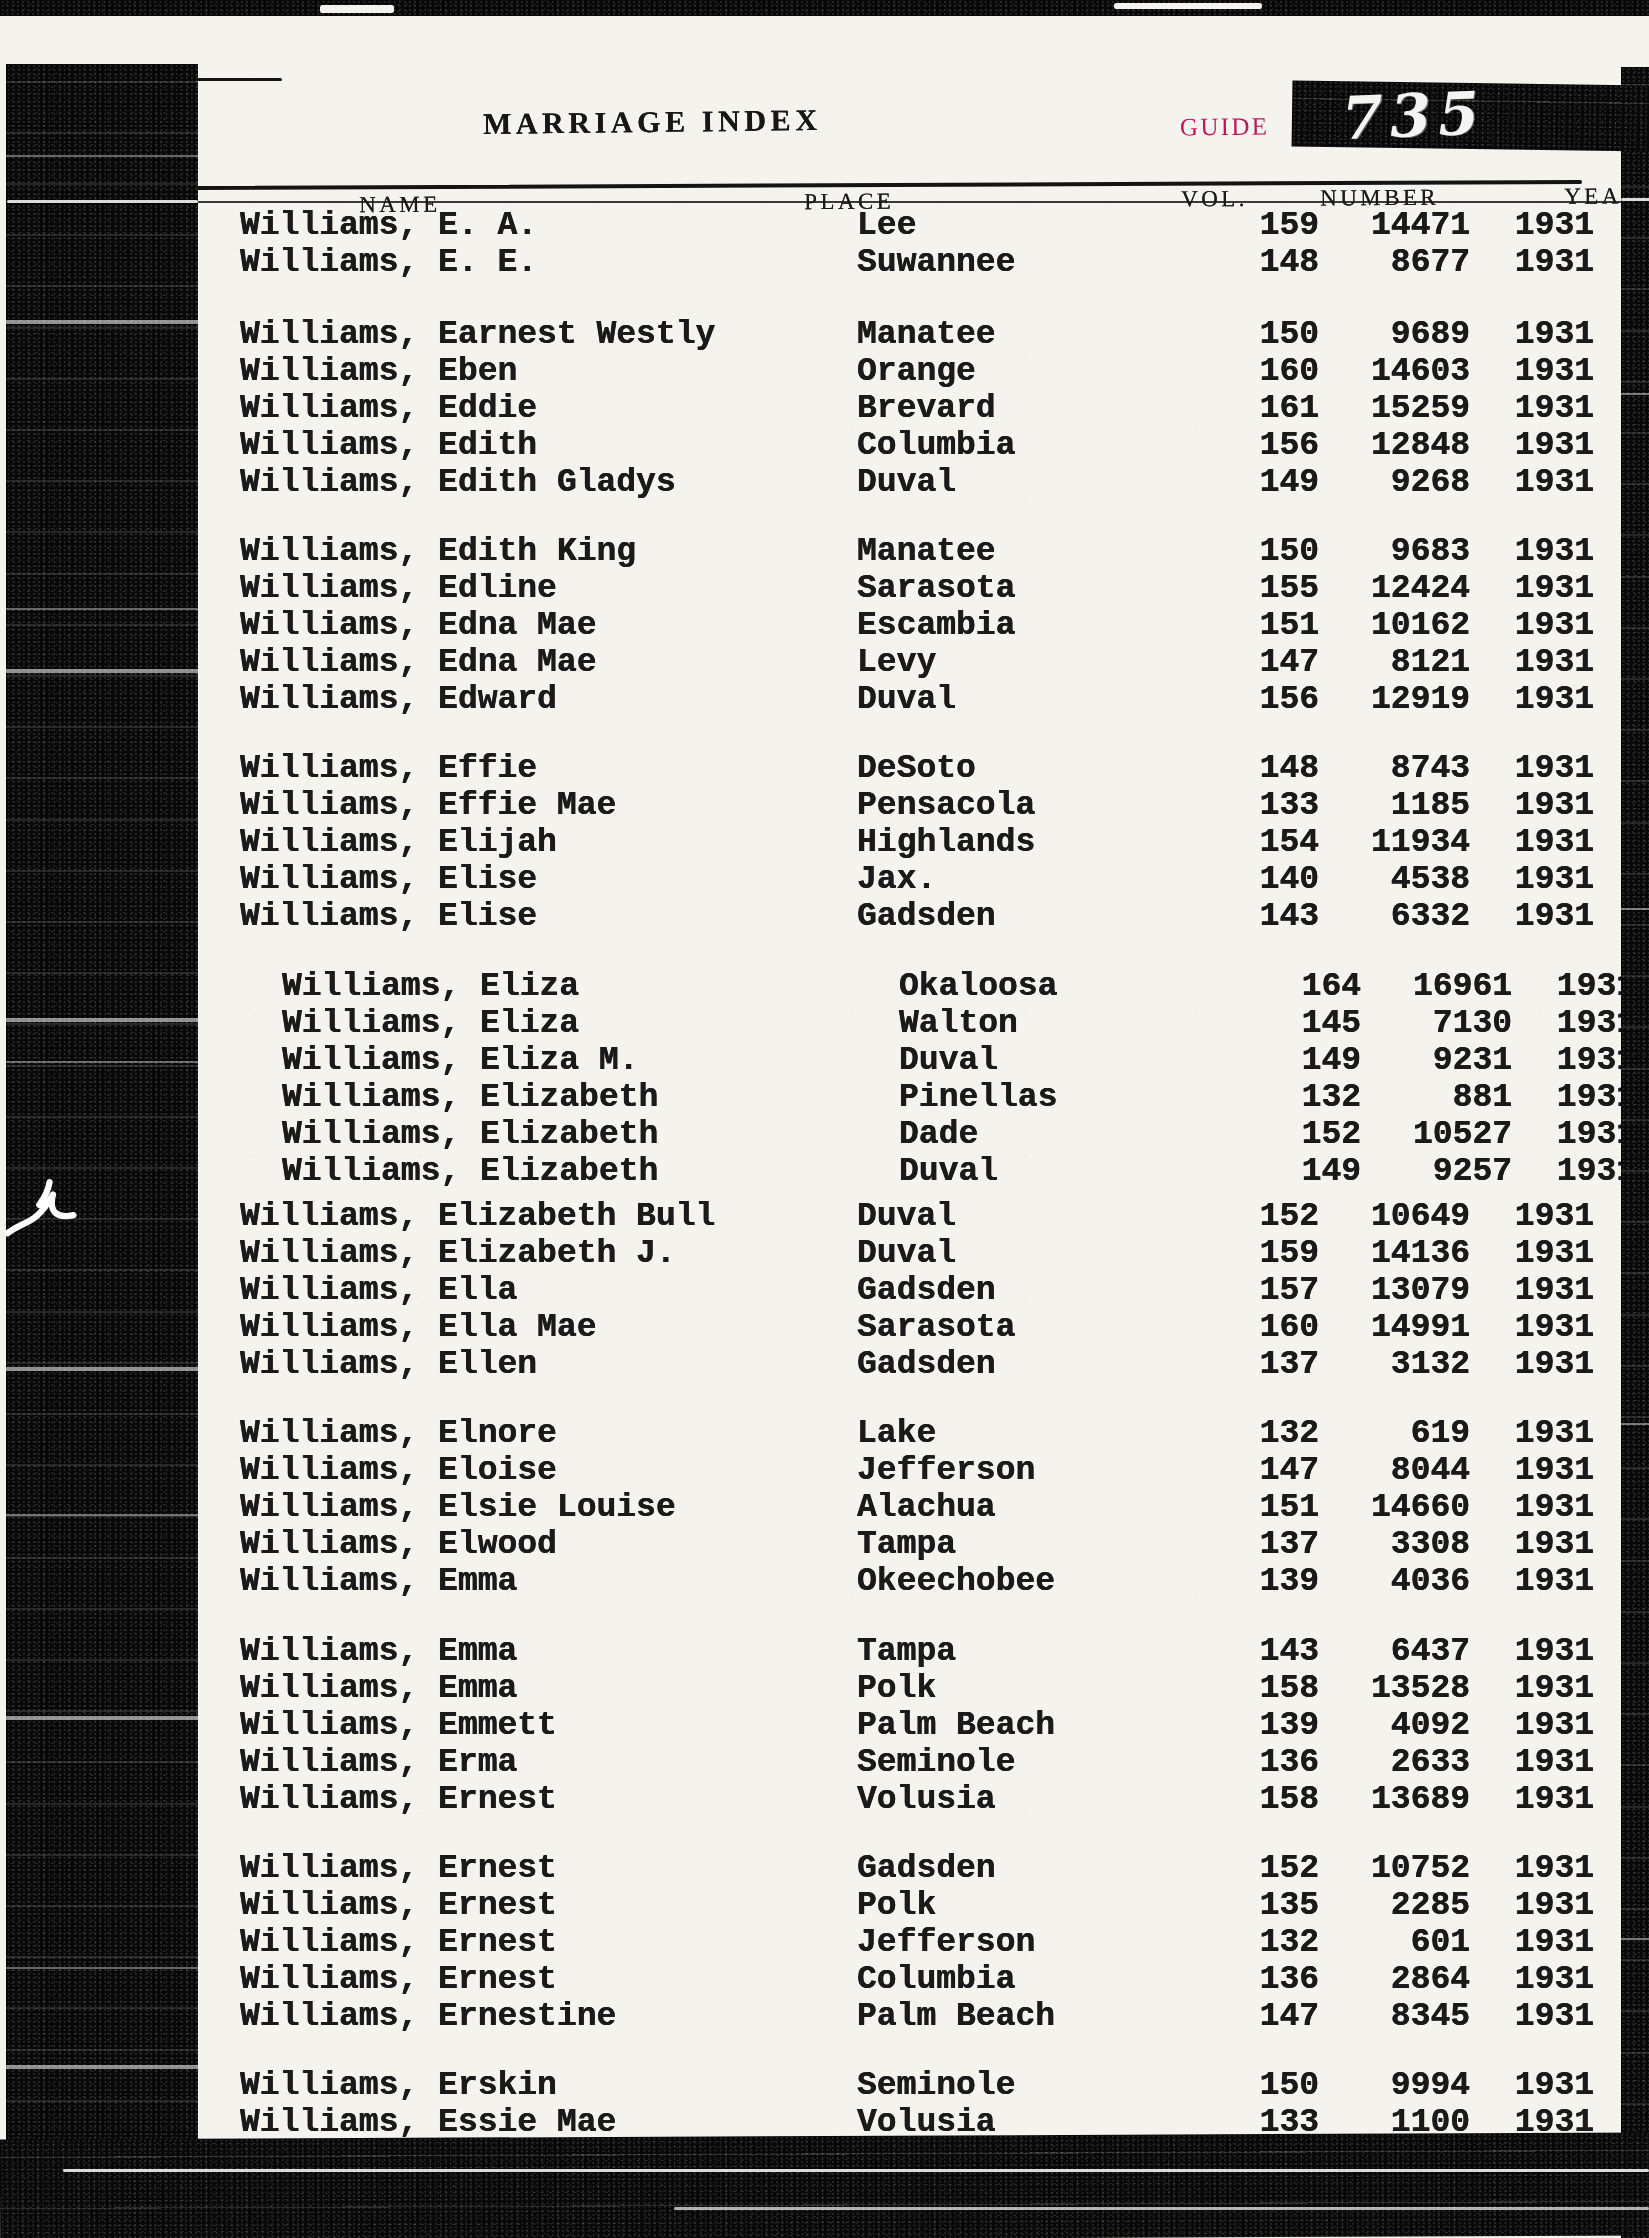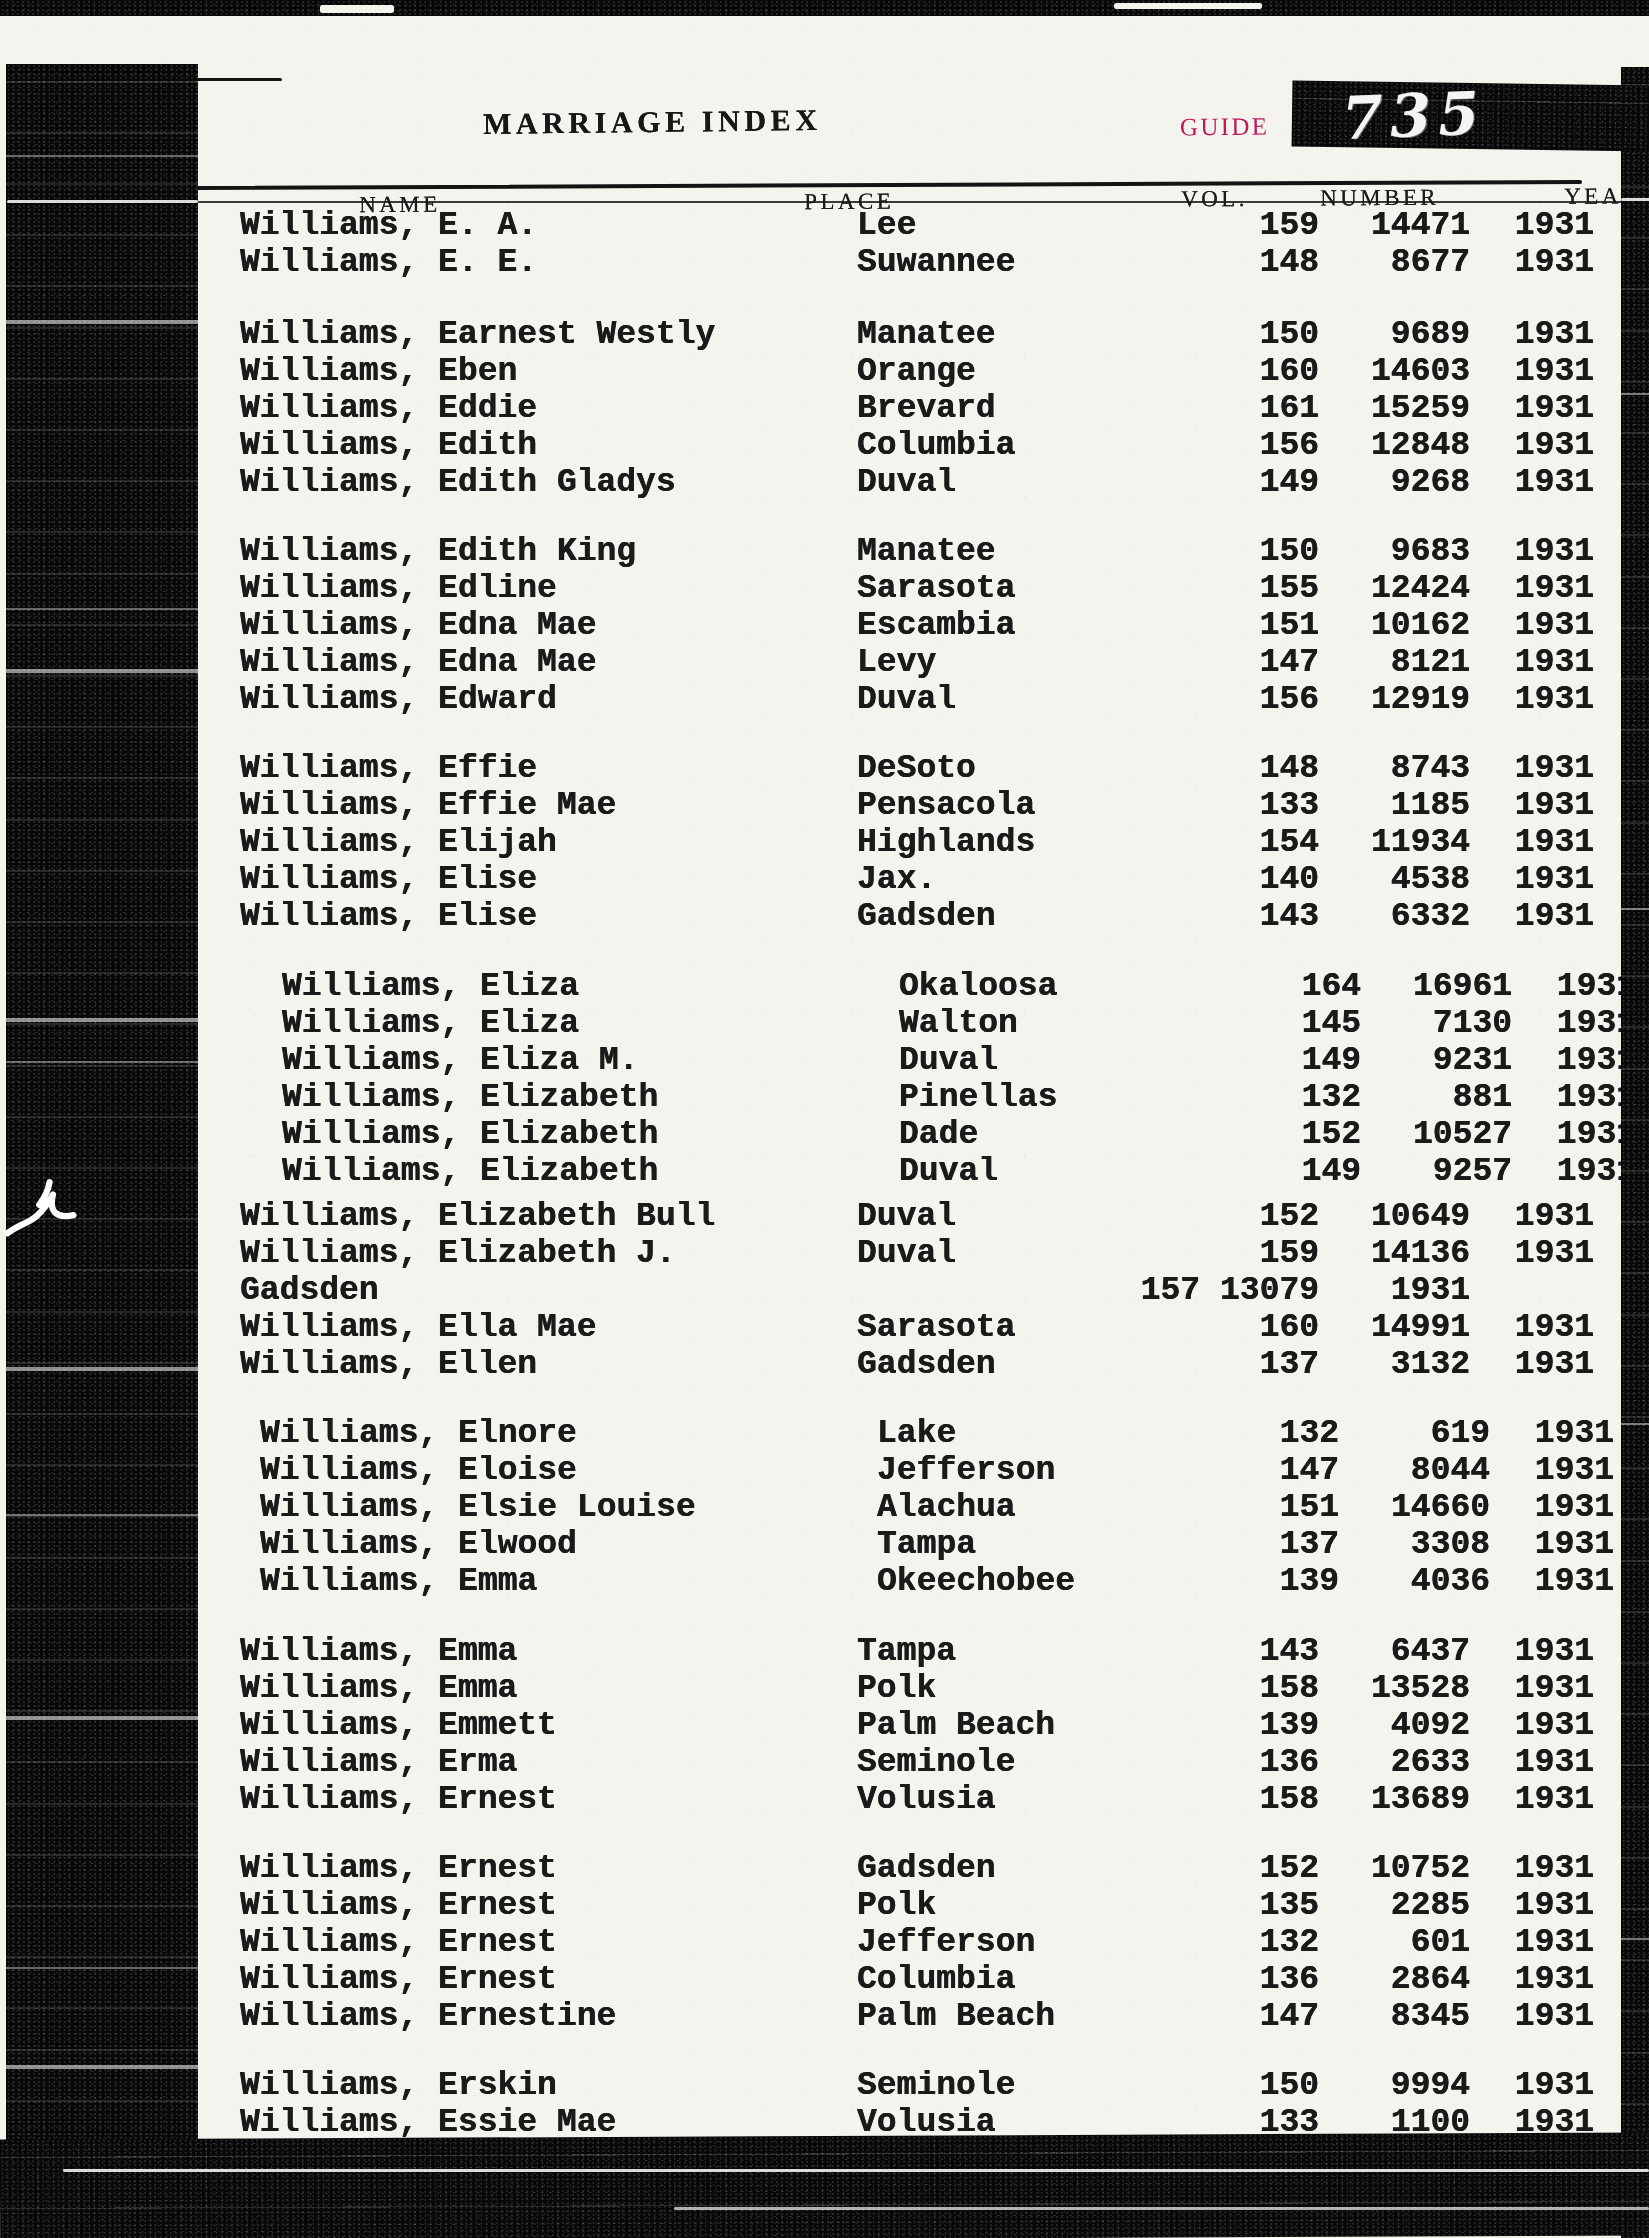--- a/index.html
+++ b/index.html
@@ -304,41 +304,42 @@
       <span class="c year">1931</span>
     </div>
         <div class="row">
       <span class="c name">Williams, Elizabeth J.</span>
       <span class="c place">Duval</span>
       <span class="c vol">159</span>
       <span class="c num">14136</span>
       <span class="c year">1931</span>
     </div>
         <div class="row">
+      <span class="c name">Williams, Ella</span>
       <span class="c place">Gadsden</span>
       <span class="c vol">157</span>
       <span class="c num">13079</span>
       <span class="c year">1931</span>
     </div>
         <div class="row">
       <span class="c name">Williams, Ella Mae</span>
       <span class="c place">Sarasota</span>
       <span class="c vol">160</span>
       <span class="c num">14991</span>
       <span class="c year">1931</span>
     </div>
         <div class="row">
       <span class="c name">Williams, Ellen</span>
       <span class="c place">Gadsden</span>
       <span class="c vol">137</span>
       <span class="c num">3132</span>
       <span class="c year">1931</span>
     </div>
       </div>
-      <div class="group" style="top: 1415px; margin-left: 20px;">
+      <div class="group" style="top: 1415px;">
         <div class="row">
       <span class="c name">Williams, Elnore</span>
       <span class="c place">Lake</span>
       <span class="c vol">132</span>
       <span class="c num">619</span>
       <span class="c year">1931</span>
     </div>
         <div class="row">
       <span class="c name">Williams, Eloise</span>
       <span class="c place">Jefferson</span>

